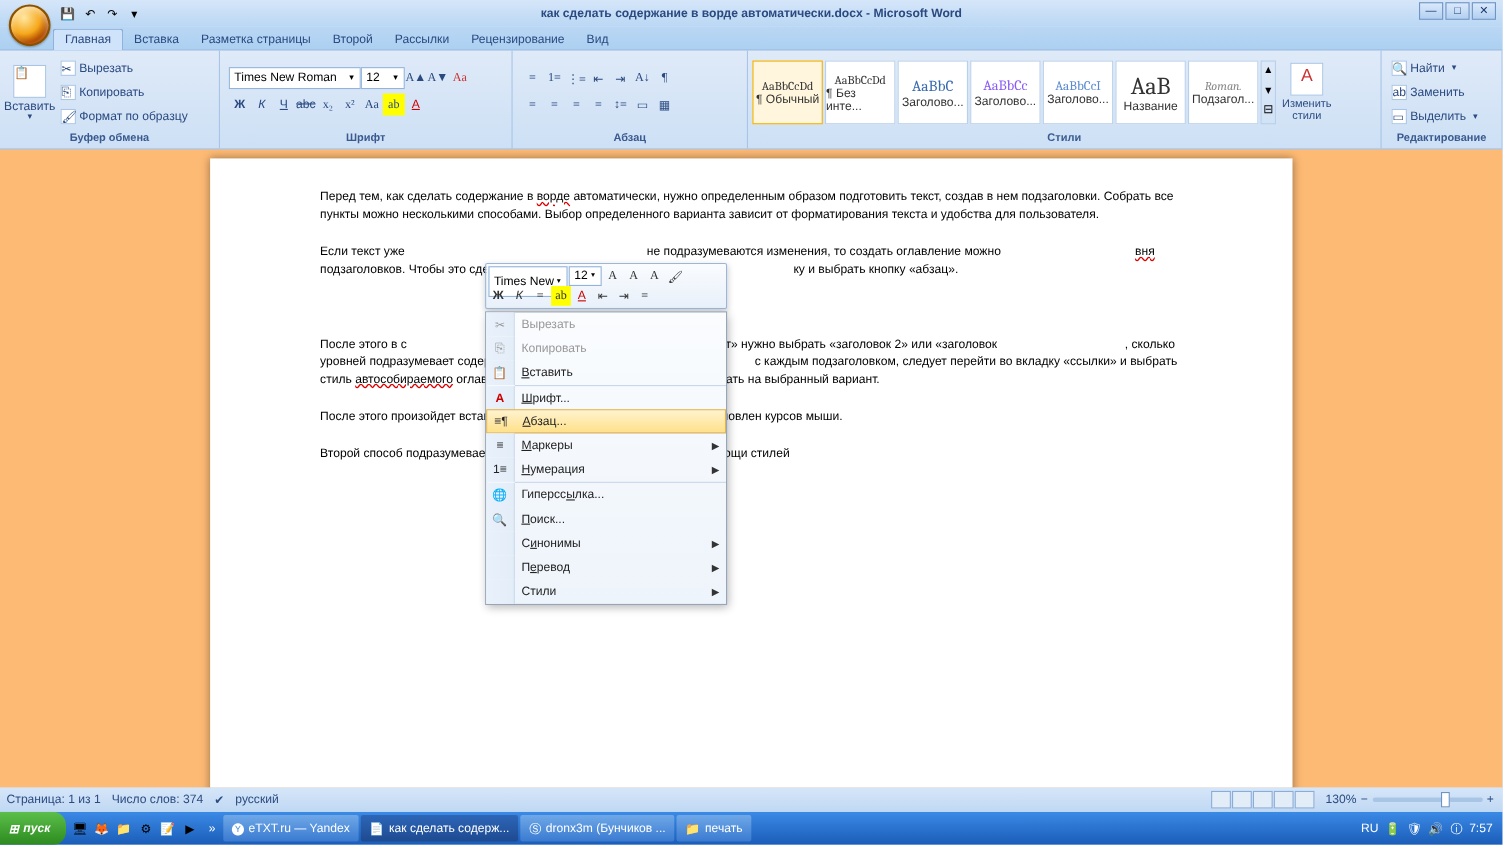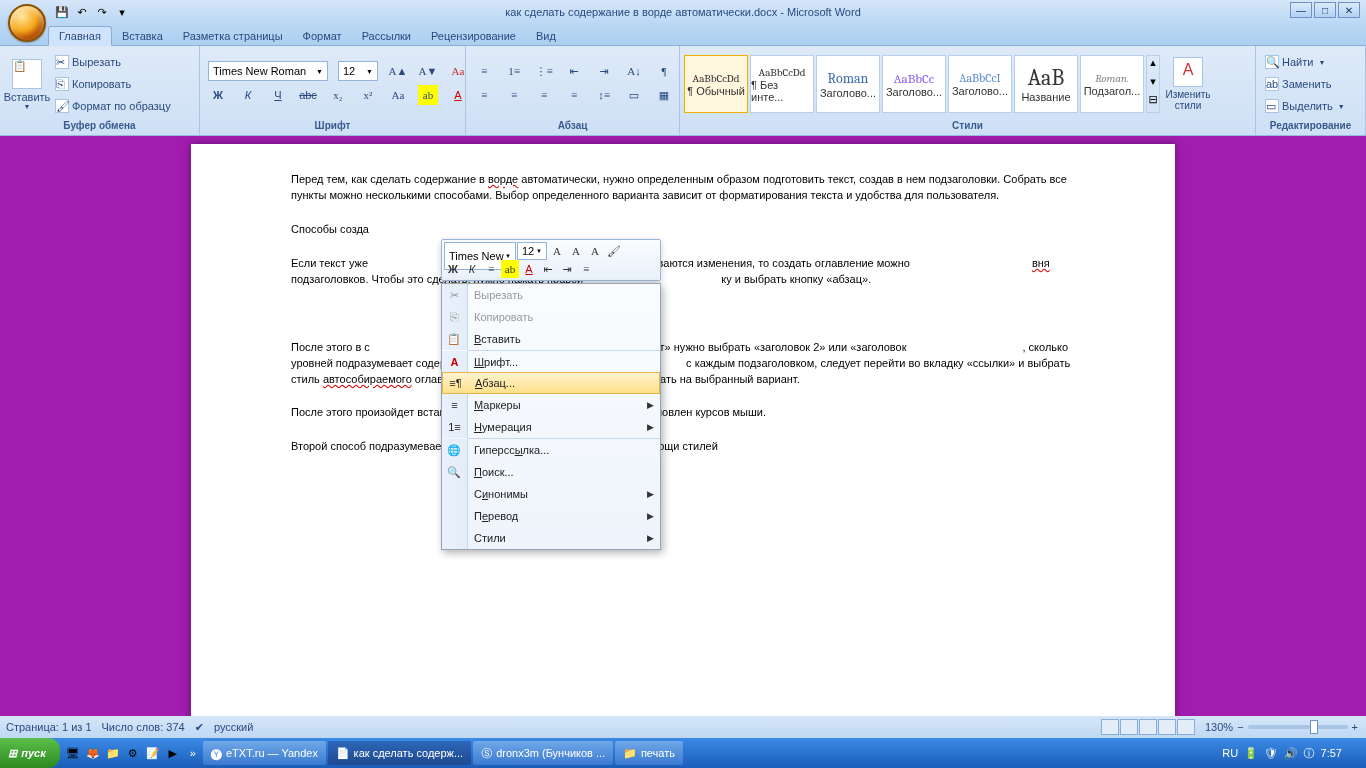--- a/index.html
+++ b/index.html
@@ -1,43 +1,43 @@
 <!DOCTYPE html>
 <html><head>
 <meta charset="utf-8">
 <style>
 *{margin:0;padding:0;box-sizing:border-box;font-family:Tahoma,Arial,sans-serif;font-size:11px;}
 html,body{width:1366px;height:768px;overflow:hidden;background:#cfe3fa;}
 .titlebar{height:24px;background:linear-gradient(to bottom,#d6e6f9,#bad7f4);display:flex;align-items:center;position:relative;}
 .office-btn{width:38px;height:38px;border-radius:50%;background:radial-gradient(circle at 35% 30%,#ffe7a0,#f6a81c 45%,#b04a00 70%);border:2px solid #8a5200;position:absolute;left:8px;top:4px;z-index:50;box-shadow:inset 0 3px 6px rgba(255,255,255,.6),0 1px 2px rgba(0,0,0,.3);}
 .qat{display:flex;align-items:center;margin-left:54px;gap:4px;}
 .qat .qicon{width:16px;height:16px;display:flex;align-items:center;justify-content:center;}
-.title-text{position:absolute;left:50%;transform:translateX(-50%);color:#2a4a80;}
+.title-text{position:absolute;left:50%;transform:translateX(-50%);color:#2a4a80;font-weight:bold;}
 .win-ctrls{position:absolute;right:6px;top:2px;display:flex;gap:2px;}
 .win-ctrls span{width:22px;height:16px;background:linear-gradient(#dbe9fb,#b3d0f1);border:1px solid #6e93c4;display:flex;align-items:center;justify-content:center;color:#1a3a6e;font-size:10px;}
 .tabs{height:22px;display:flex;align-items:flex-end;padding-left:48px;background:linear-gradient(to bottom,#bad7f4,#acd0f1);border-bottom:1px solid #8aacd8;}
 .tab{padding:3px 10px;color:#2a4a80;cursor:default;}
 .tab.active{background:#cfe3fa;border:1px solid #8aacd8;border-bottom:1px solid #cfe3fa;border-radius:3px 3px 0 0;margin-bottom:-1px;}
 .ribbon{height:90px;background:linear-gradient(#dfeaf8,#cde0f5);display:flex;border-bottom:1px solid #98b8dc;}
 .group{border-right:1px solid #a8c5e6;display:flex;flex-direction:column;padding:2px 4px;}
 .group-body{flex:1;display:flex;align-items:center;}
 .group-label{text-align:center;color:#3a5a8f;font-size:10px;padding-bottom:2px;position:relative;font-weight:bold;}
 .big-btn{display:flex;flex-direction:column;align-items:center;justify-content:center;width:46px;height:68px;color:#2a4a80;}
 .big-btn .bicon{width:30px;height:30px;border:1px solid #a8c5e6;background:#fff;margin-bottom:2px;}
 .small-row{display:flex;flex-direction:column;gap:2px;margin-left:2px;}
 .row-item{display:flex;align-items:center;gap:3px;color:#2a4a80;height:20px;padding:0 3px;}
 .row-item .sicon{width:14px;height:14px;border:1px solid #a8c5e6;background:#fff;}
 .font-box{display:flex;align-items:center;border:1px solid #92b3db;background:#fff;height:20px;padding:0 4px;color:#000;}
-.tool-row{display:flex;gap:10px;margin-bottom:2px;}
+.tool-row{display:flex;gap:0;margin-bottom:2px;}
 .tbtn{width:20px;height:20px;border:1px solid transparent;display:flex;align-items:center;justify-content:center;color:#2a4a80;font-family:'Times New Roman',serif;}
 .styles-gallery{display:flex;gap:2px;height:62px;align-items:center;}
 .style-item{width:64px;height:58px;border:1px solid #b8d0ec;background:#fff;display:flex;flex-direction:column;align-items:center;justify-content:center;font-size:9px;color:#333;}
 .style-item.sel{border:1px solid #f0b000;background:#fff6dd;}
 .style-item .preview{font-family:Cambria,serif;}
-.doc-area{background:#a21caf;height:calc(768px - 24px - 22px - 90px - 22px - 30px);overflow:hidden;position:relative;}
+.doc-area{background:#fdba74;height:calc(768px - 24px - 22px - 90px - 22px - 30px);overflow:hidden;position:relative;}
 .page{background:#fff;width:984px;margin:8px auto 0;min-height:900px;box-shadow:0 0 8px rgba(0,0,0,.4);padding:28px 100px;position:relative;}
 .doc-text{font-family:'Times New Roman',serif;font-size:19px;color:#000;line-height:1.45;}
 .doc-text p{margin-bottom:18px;}
 .red-wavy{text-decoration:underline wavy #d00;}
 .mini-toolbar{position:absolute;left:441px;top:239px;width:220px;height:42px;background:linear-gradient(#fafcfe,#e8f0fa);border:1px solid #9ab6d9;border-radius:2px;box-shadow:0 2px 6px rgba(0,0,0,.2);padding:2px;z-index:100;}
 .mini-toolbar .mrow{display:flex;gap:1px;height:18px;}
 .mini-toolbar .mbtn{width:18px;height:18px;display:flex;align-items:center;justify-content:center;font-family:'Times New Roman',serif;font-size:11px;color:#333;}
 .ctx-menu{position:absolute;left:441px;top:283px;width:220px;background:linear-gradient(#fafcfe,#eef4fb);border:1px solid #97a5b8;box-shadow:2px 3px 8px rgba(0,0,0,.3);z-index:101;}
 .ctx-item{display:flex;align-items:center;height:22px;position:relative;color:#222;}
 .ctx-item.disabled{color:#999;}
@@ -50,21 +50,21 @@
 .statusbar{height:22px;background:linear-gradient(#d6e6f9,#bfd8f3);display:flex;align-items:center;padding:0 6px;color:#2a4a80;gap:10px;position:relative;}
 .zoom-ctrl{position:absolute;right:8px;display:flex;align-items:center;gap:4px;}
 .slider{width:100px;height:4px;background:#a8c5e6;position:relative;border-radius:2px;}
 .slider .thumb{width:8px;height:14px;background:#fff;border:1px solid #6e93c4;position:absolute;left:62px;top:-5px;}
 .view-btns{display:flex;gap:1px;margin-right:6px;}
 .view-btns span{width:18px;height:16px;border:1px solid #8aacd8;background:#e3edf8;}
 .taskbar{height:30px;background:linear-gradient(#3b8ae6,#1a5db8);display:flex;align-items:center;padding:0;}
 .start-btn{height:30px;padding:0 14px 0 8px;background:linear-gradient(#5bbf4a,#2d8a1f);color:#fff;font-style:italic;font-weight:bold;display:flex;align-items:center;gap:4px;border-radius:0 12px 12px 0;}
 .task-item{height:24px;margin:0 1px;padding:0 8px;background:linear-gradient(#6fa8e8,#3a7ad0);color:#fff;display:flex;align-items:center;gap:4px;border-radius:2px;font-size:11px;max-width:160px;overflow:hidden;white-space:nowrap;}
 .task-item.active{background:linear-gradient(#2d66b8,#1e4a90);}
-.tray{margin-left:auto;display:flex;align-items:center;gap:6px;padding-right:24px;color:#fff;}
+.tray{margin-left:auto;display:flex;align-items:center;gap:6px;padding-right:9px;color:#fff;}
 .ql{margin-left:4px;display:flex;gap:2px;}
 .ql span{width:18px;height:22px;display:flex;align-items:center;justify-content:center;}
 u.acc{text-decoration:underline;}
 </style>
 </head>
 <body>
 
 <div class="titlebar">
   <div class="office-btn"></div>
   <div class="qat">
@@ -78,21 +78,21 @@
     <span>—</span>
     <span>□</span>
     <span>✕</span>
   </div>
 </div>
 
 <div class="tabs">
   <div class="tab active">Главная</div>
   <div class="tab">Вставка</div>
   <div class="tab">Разметка страницы</div>
-  <div class="tab">Формат</div>
+  <div class="tab">Второй</div>
   <div class="tab">Рассылки</div>
   <div class="tab">Рецензирование</div>
   <div class="tab">Вид</div>
 </div>
 
 <div class="ribbon">
   <div class="group" style="width:200px">
     <div class="group-body">
       <div class="big-btn">
         <div class="bicon">📋</div>
@@ -186,21 +186,21 @@
       <div class="styles-gallery">
         <div class="style-item sel">
             <div class="preview" style="font-size:11px">AaBbCcDd</div>
             <div>¶ Обычный</div>
           </div>
         <div class="style-item">
             <div class="preview" style="font-size:11px">AaBbCcDd</div>
             <div>¶ Без инте...</div>
           </div>
         <div class="style-item">
-            <div class="preview" style="font-size:14px;color:#3a6aaf">Roman</div>
+            <div class="preview" style="font-size:14px;color:#3a6aaf">AaBbC</div>
             <div>Заголово...</div>
           </div>
         <div class="style-item">
             <div class="preview" style="font-size:13px;color:#8b5cf6">AaBbCc</div>
             <div>Заголово...</div>
           </div>
         <div class="style-item">
             <div class="preview" style="font-size:12px;color:#5a8acf">AaBbCcI</div>
             <div>Заголово...</div>
           </div>
@@ -246,21 +246,20 @@
       </div>
     </div>
     <div class="group-label">Редактирование</div>
   </div>
 </div>
 
 <div class="doc-area">
   <div class="page">
     <div class="doc-text">
       <p>Перед тем, как сделать содержание в <span class="red-wavy">ворде</span> автоматически, нужно определенным образом подготовить текст, создав в нем подзаголовки. Собрать все пункты можно несколькими способами. Выбор определенного варианта зависит от форматирования текста и удобства для пользователя.</p>
-      <p>Способы созда</p>
       <p>Если текст уже<span style="display:inline-block;width:220px"></span>не подразумеваются изменения, то создать оглавление можно<span style="display:inline-block;width:122px"></span><span class="red-wavy">вня</span> подзаголовков. Чтобы это сделать, нужно нажать правой<span style="display:inline-block;width:138px"></span>ку и выбрать кнопку «абзац».</p>
       <p>&nbsp;</p>
       <p>После этого в с<span style="display:inline-block;width:211px"></span>«основной текст» нужно выбрать «заголовок 2» или «заголовок<span style="display:inline-block;width:116px"></span>, сколько уровней подразумевает содержание. После того, как<span style="display:inline-block;width:124px"></span>с каждым подзаголовком, следует перейти во вкладку «ссылки» и выбрать стиль <span class="red-wavy">автособираемого</span> оглавления. Чтобы его создать, достаточно нажать на выбранный вариант.</p>
       <p>После этого произойдет вставка содержания в том месте, где был установлен курсов мыши.</p>
       <p>Второй способ подразумевает изменение стиля подзаголовков при помощи стилей</p>
     </div>
   </div>
 </div>
 
 <div class="mini-toolbar">

